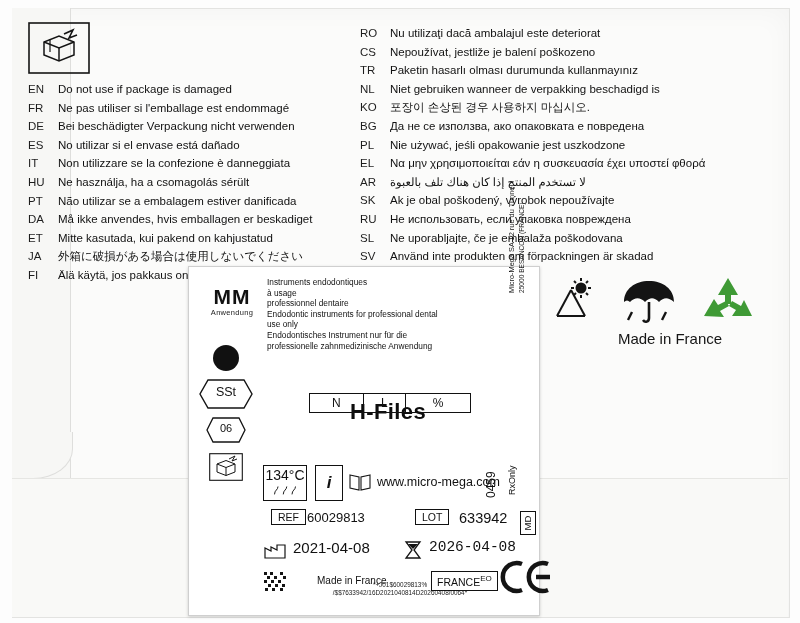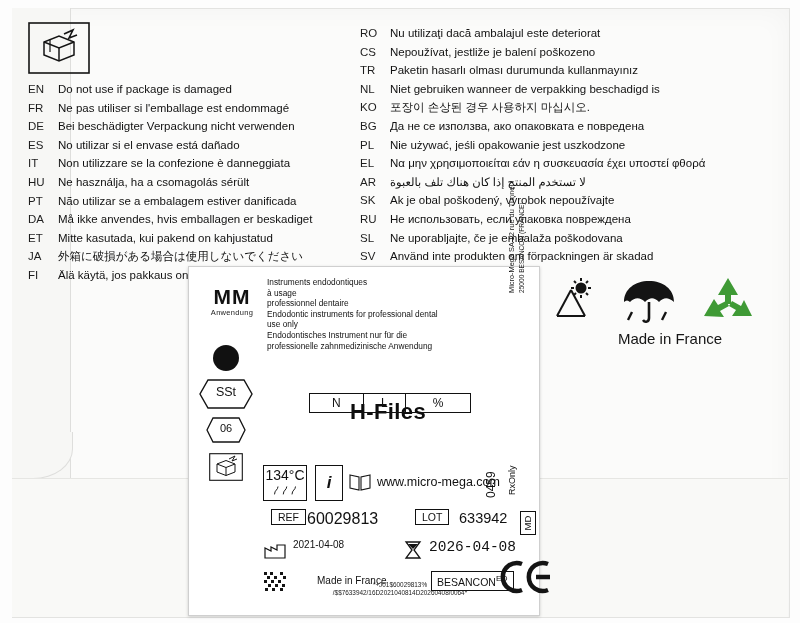--- a/index.html
+++ b/index.html
@@ -279,33 +279,33 @@
   }
 
   .ref-row {
     position: absolute; left: 74px; top: 242px; width: 258px; height: 24px;
   }
   .ref-box {
     position: absolute; left: 8px; top: 0;
     border: 1px solid #111; padding: 1px 6px;
     font-size: 10.5px; color: #111;
   }
-  .ref-val { position: absolute; left: 44px; top: 1px; font-size: 16px; color: #111; }
+  .ref-val { position: absolute; left: 44px; top: 1px; font-size: 13px; color: #111; }
   .lot-box {
     position: absolute; left: 152px; top: 0;
     border: 1px solid #111; padding: 1px 6px;
     font-size: 10.5px; color: #111;
   }
   .lot-val { position: absolute; left: 196px; top: 1px; font-size: 14.5px; color: #111; }
 
   .date-row {
     position: absolute; left: 74px; top: 272px; width: 258px; height: 26px;
   }
   .date-icon-factory { position: absolute; left: 0; top: 1px; width: 24px; height: 20px; }
-  .date-made { position: absolute; left: 30px; top: 0; font-size: 10px; color: #111; }
+  .date-made { position: absolute; left: 30px; top: 0; font-size: 15px; color: #111; }
   .date-icon-hourglass { position: absolute; left: 140px; top: 1px; width: 20px; height: 20px; }
   .date-exp { position: absolute; left: 166px; top: 0; font-size: 14.5px; color: #111; font-family: Liberation Mono, monospace; }
 
   .bottom-row {
     position: absolute; left: 74px; top: 304px; width: 262px; height: 30px;
   }
   .barcode-like {
     position: absolute; left: 0; top: 0; width: 26px; height: 22px;
   }
   .made-fr-small {
@@ -624,21 +624,21 @@
           <rect x="5" y="13" width="3" height="3"></rect>
             <rect x="12" y="13" width="3" height="3"></rect>
             <rect x="19" y="13" width="3" height="3"></rect>
           <rect x="2" y="17" width="3" height="3"></rect>
             <rect x="9" y="17" width="3" height="3"></rect>
             <rect x="17" y="17" width="3" height="3"></rect>
         </g>
       </svg>
       <div class="made-fr-small">Made in France</div>
       <div class="sterile-box">
-        <span>BESANCON</span><span class="eo">EO</span>
+        <span>FRANCE</span><span class="eo">EO</span>
       </div>
     </div>
 
     <div class="tiny-code">
       <div>*+J01$60029813%</div>
       <div>/$$7633942/16D2021040814D20260408/0064*</div>
     </div>
 
     <div class="vert-rxonly">RxOnly</div>
     <div class="vert-md">

